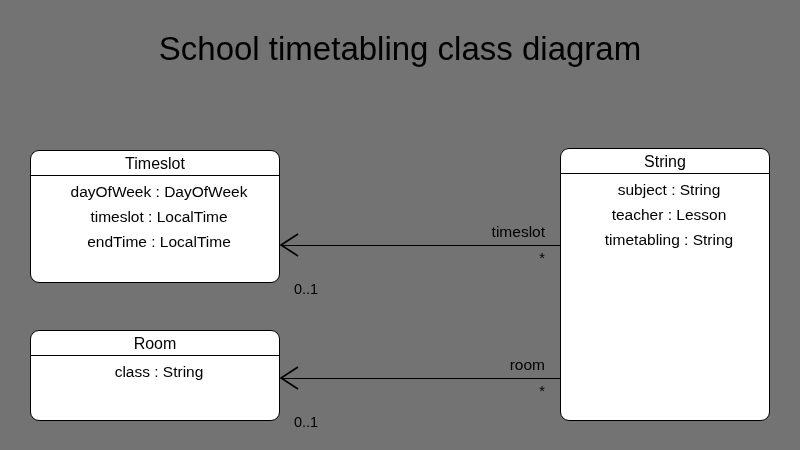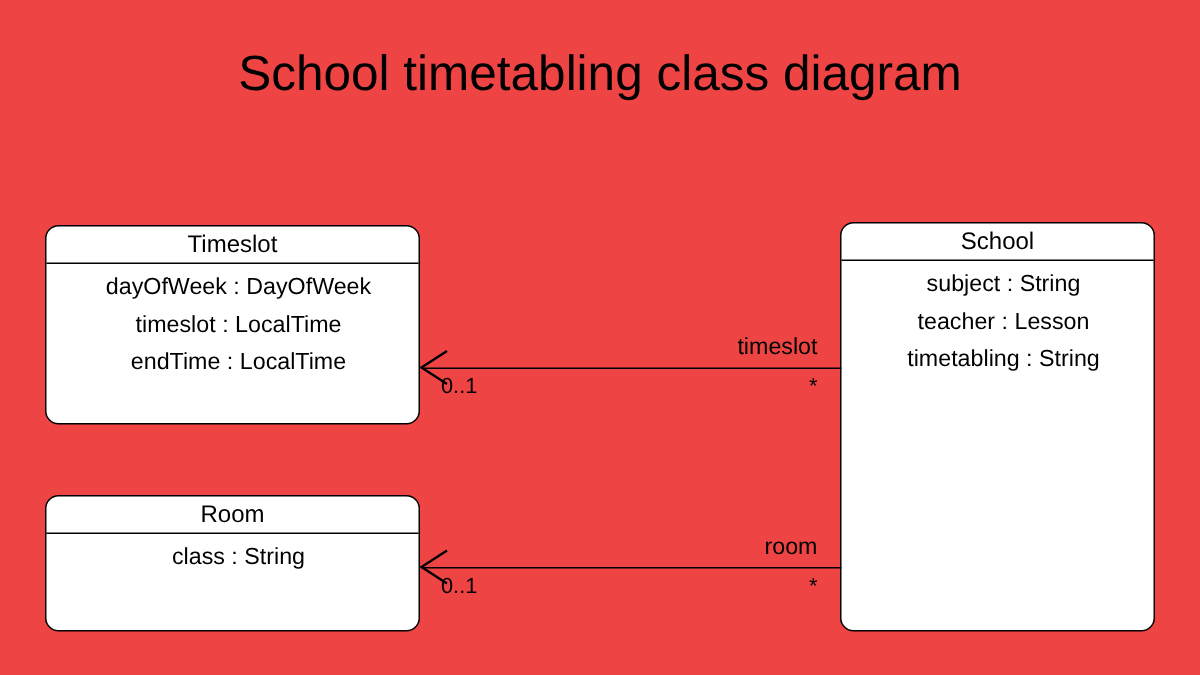--- a/index.html
+++ b/index.html
@@ -4,21 +4,21 @@
 <style>
   html, body {
     margin: 0;
     padding: 0;
     background: #ffffff;
   }
   #canvas {
     position: relative;
     width: 800px;
     height: 450px;
-    background: #ef4444;
+    background: #737373;
     font-family: "Liberation Sans", sans-serif;
     color: #000000;
     overflow: hidden;
   }
 
   
   #diagram-title {
     position: absolute;
     left: 0;
     top: 30px;
@@ -97,21 +97,21 @@
   #assoc-timeslot-name { left: 345px; top: 222px; width: 200px; }
   #assoc-room-name     { left: 345px; top: 355px; width: 200px; }
 
   .assoc-mult {
     position: absolute;
     font-size: 14.5px;
     line-height: 18px;
     white-space: nowrap;
     color: #000000;
   }
-  .assoc-mult-source { text-align: left; }
+  .assoc-mult-source { text-align: left; margin-top: 31px; }
   .assoc-mult-target { text-align: right; }
 
   #assoc-timeslot-mult-near { left: 294px; top: 249px; }
   #assoc-timeslot-mult-far  { left: 445px; top: 249px; width: 100px; }
   #assoc-room-mult-near     { left: 294px; top: 382px; }
   #assoc-room-mult-far      { left: 445px; top: 382px; width: 100px; }
 </style>
 </head>
 <body>
 
@@ -129,21 +129,21 @@
   </div>
 
   <div class="uml-class" id="class-room">
     <div class="uml-class-name">Room</div>
     <div class="uml-attributes">
       <div class="uml-attribute">class : String</div>
     </div>
   </div>
 
   <div class="uml-class" id="class-lesson">
-    <div class="uml-class-name">School</div>
+    <div class="uml-class-name">String</div>
     <div class="uml-attributes">
       <div class="uml-attribute">subject : String</div>
       <div class="uml-attribute">teacher : Lesson</div>
       <div class="uml-attribute">timetabling : String</div>
     </div>
   </div>
 
   <div class="assoc-line" id="assoc-timeslot-line"></div>
 
   <svg class="assoc-arrow" id="assoc-timeslot-arrow" viewBox="0 0 20 26">

